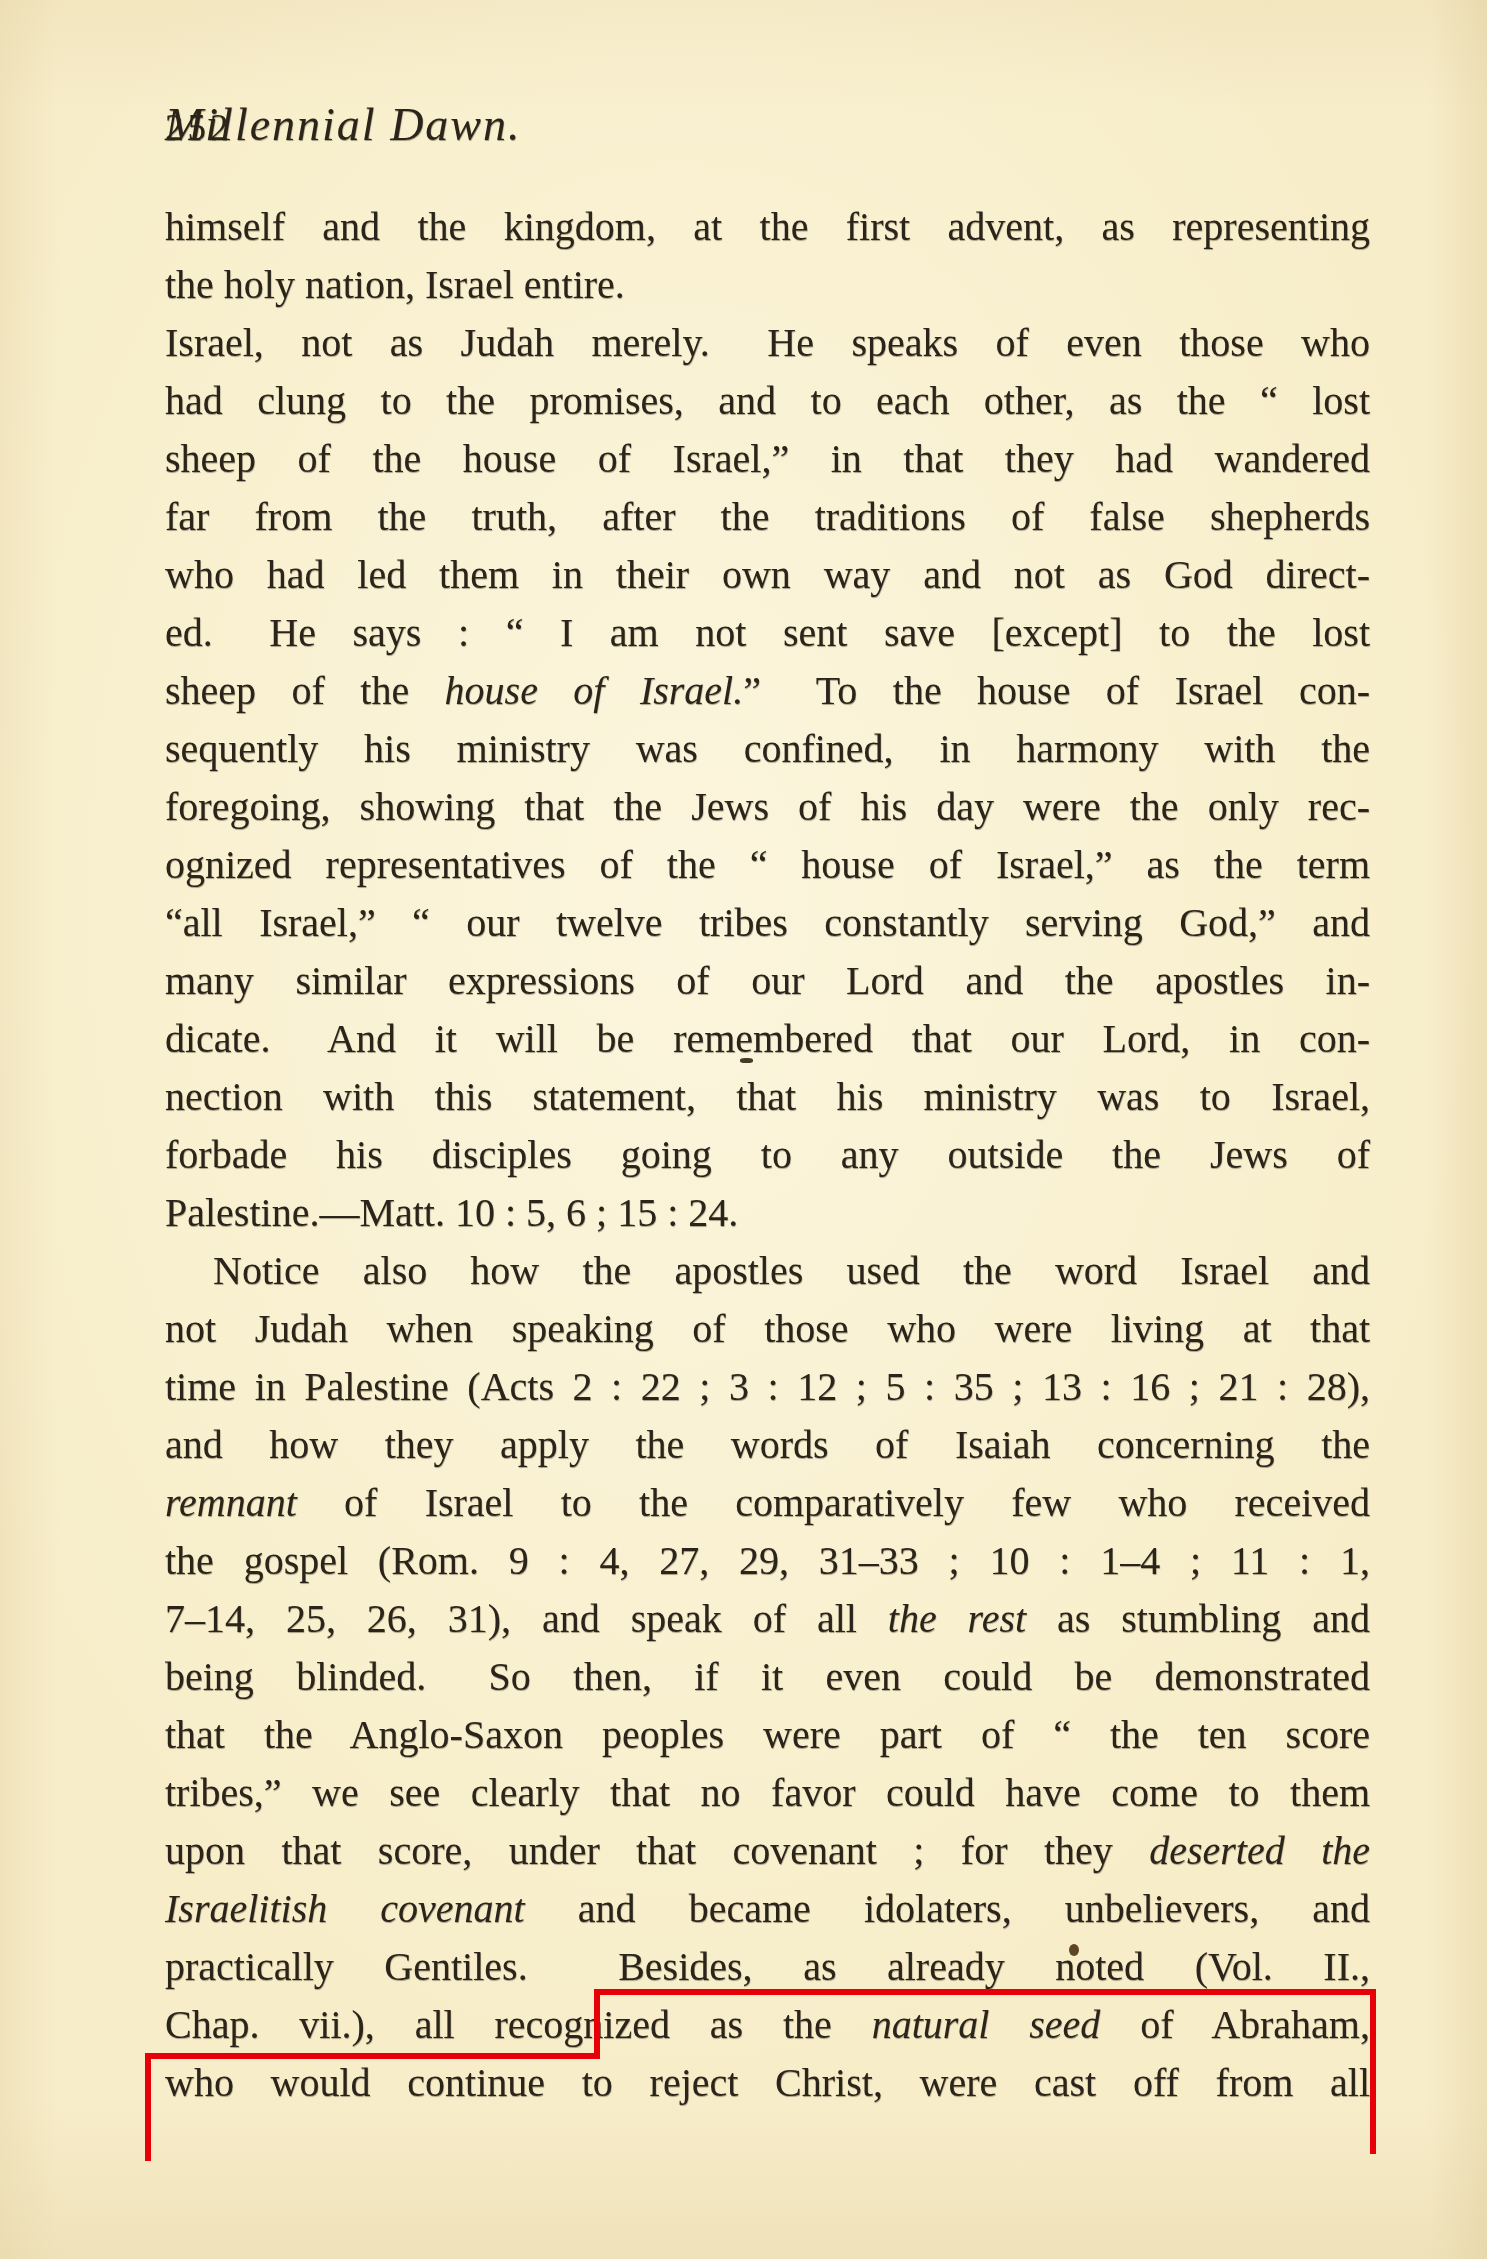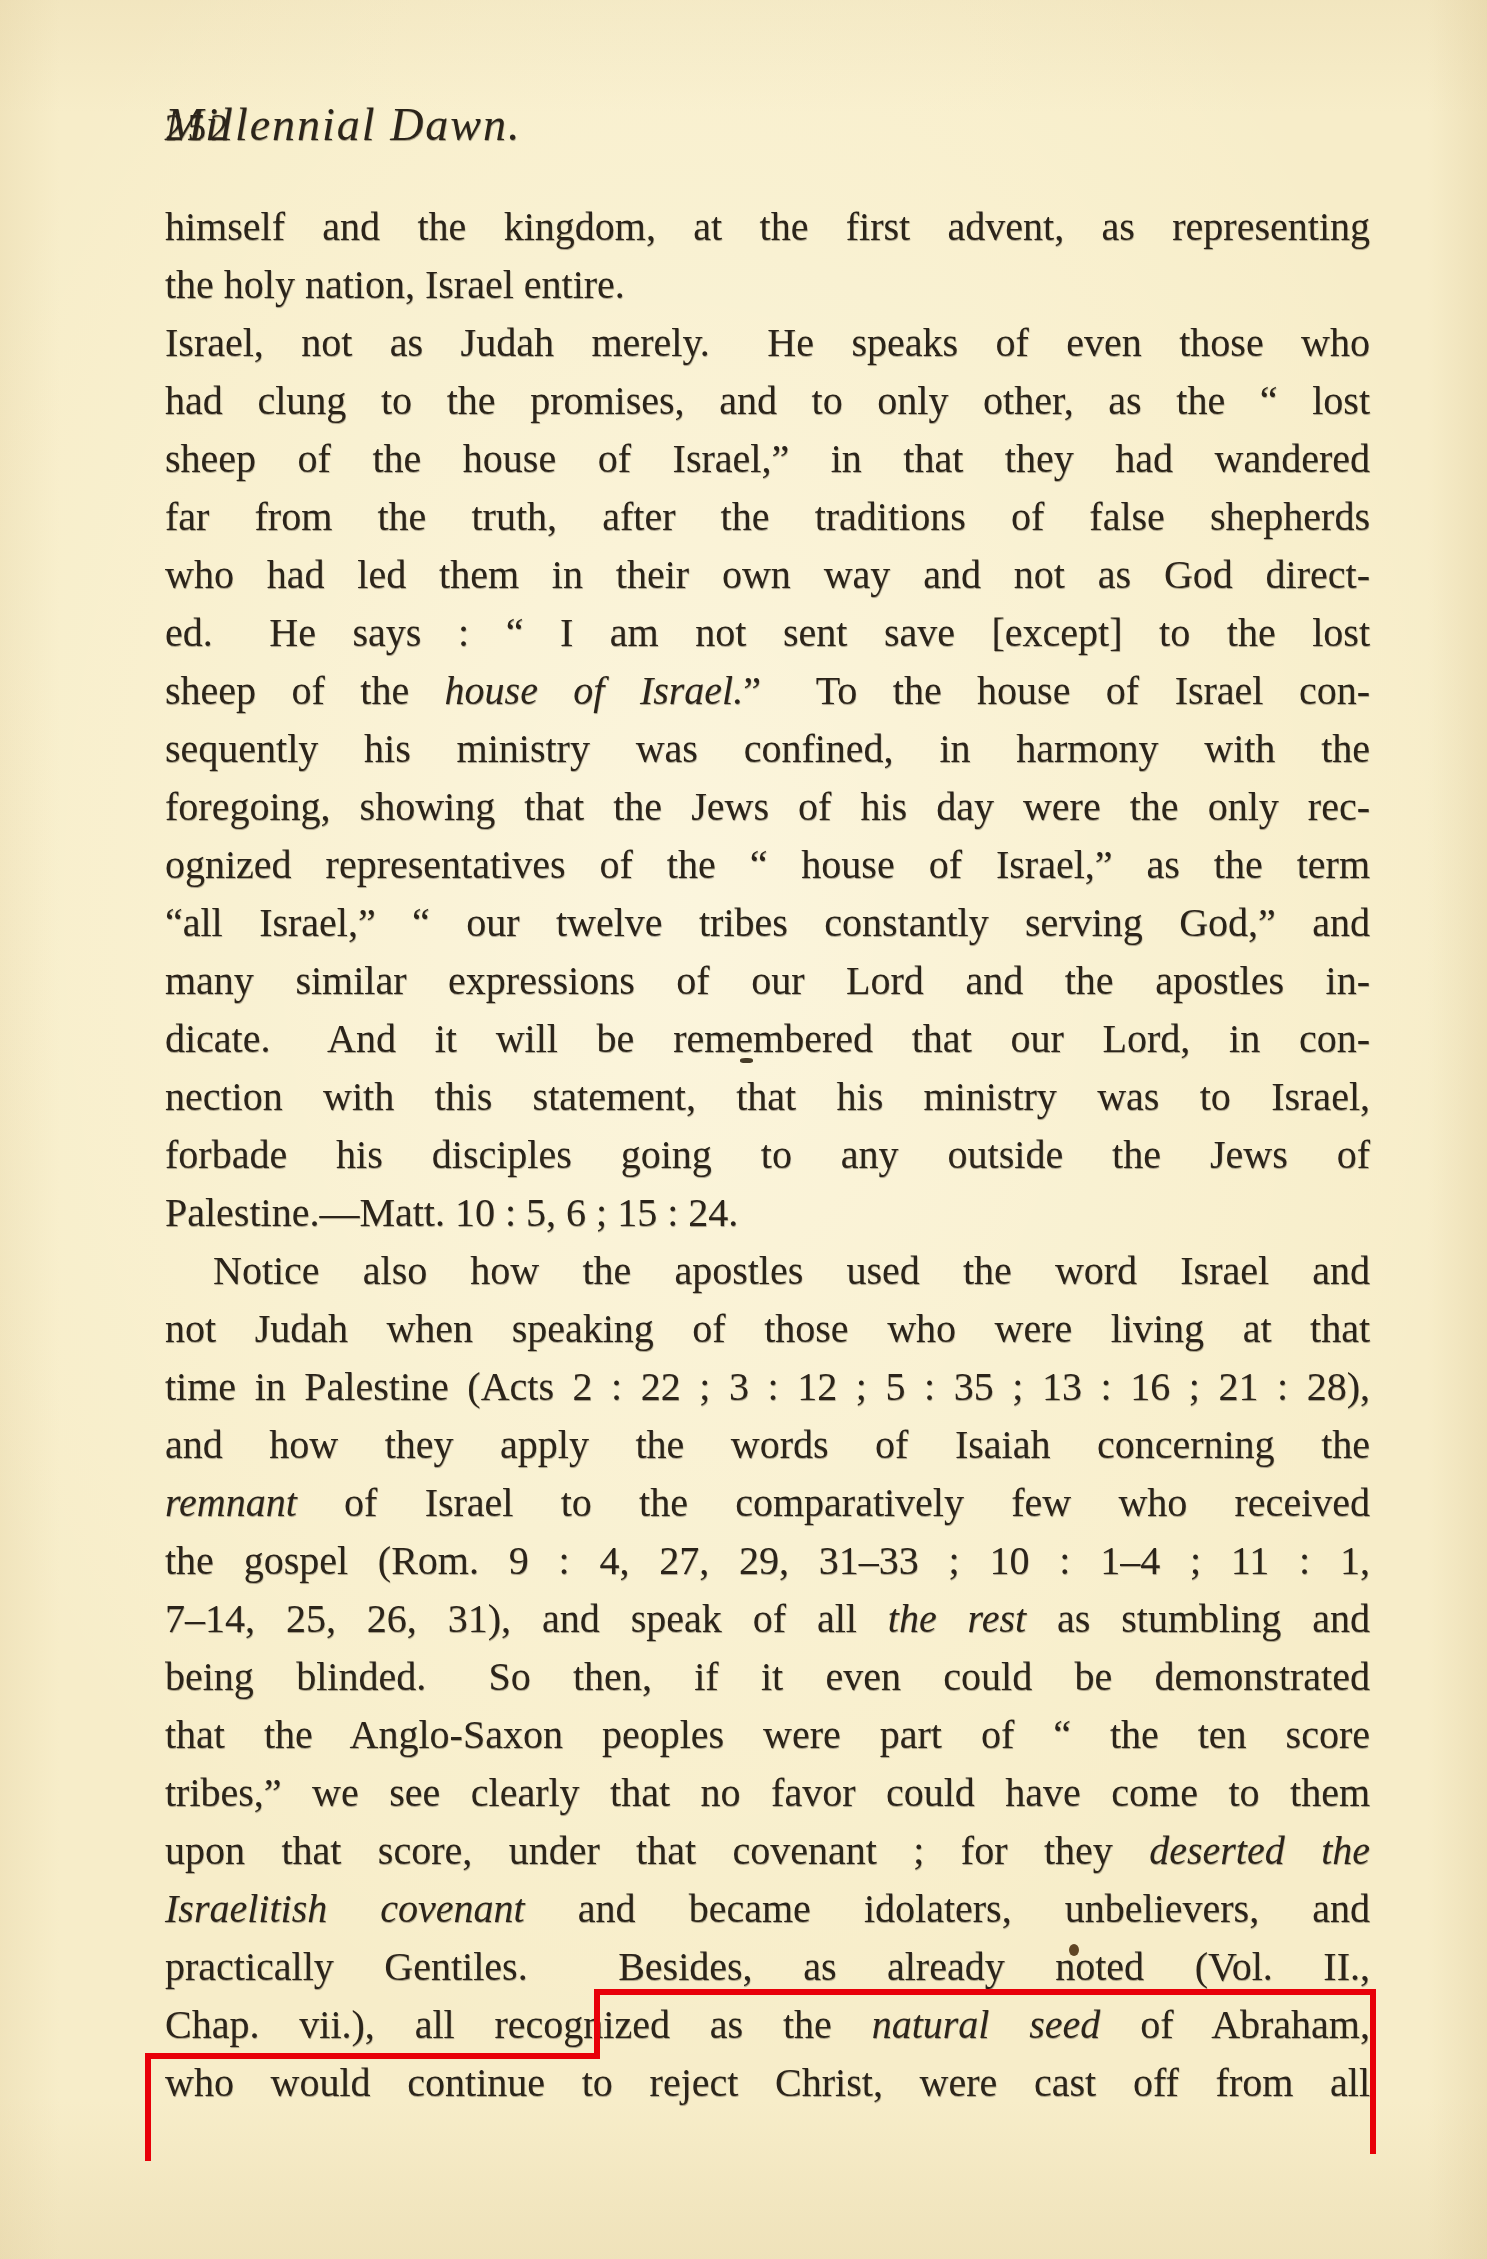--- a/index.html
+++ b/index.html
@@ -82,21 +82,21 @@
 
   <div class="header">
     <span class="page-number">252</span>
     <span class="running-title">Millennial Dawn.</span>
   </div>
 
   <div class="body">
       <div class="line j"><span>himself and the kingdom, at the first advent, as representing</span></div>
       <div class="line"><span>the holy nation, Israel entire.</span></div>
       <div class="line j"><span>Israel, not as Judah merely.  He speaks of even those who</span></div>
-      <div class="line j"><span>had clung to the promises, and to only other, as the “ lost</span></div>
+      <div class="line j"><span>had clung to the promises, and to each other, as the “ lost</span></div>
       <div class="line j"><span>sheep of the house of Israel,” in that they had wandered</span></div>
       <div class="line j"><span>far from the truth, after the traditions of false shepherds</span></div>
       <div class="line j"><span>who had led them in their own way and not as God direct-</span></div>
       <div class="line j"><span>ed.  He says : “ I am not sent save [except] to the lost</span></div>
       <div class="line j"><span>sheep of the </span><span class="it">house of Israel.</span><span>”  To the house of Israel con-</span></div>
       <div class="line j"><span>sequently his ministry was confined, in harmony with the</span></div>
       <div class="line j"><span>foregoing, showing that the Jews of his day were the only rec-</span></div>
       <div class="line j"><span>ognized representatives of the “ house of Israel,” as the term</span></div>
       <div class="line j"><span>“all Israel,” “ our twelve tribes constantly serving God,” and</span></div>
       <div class="line j"><span>many similar expressions of our Lord and the apostles in-</span></div>

